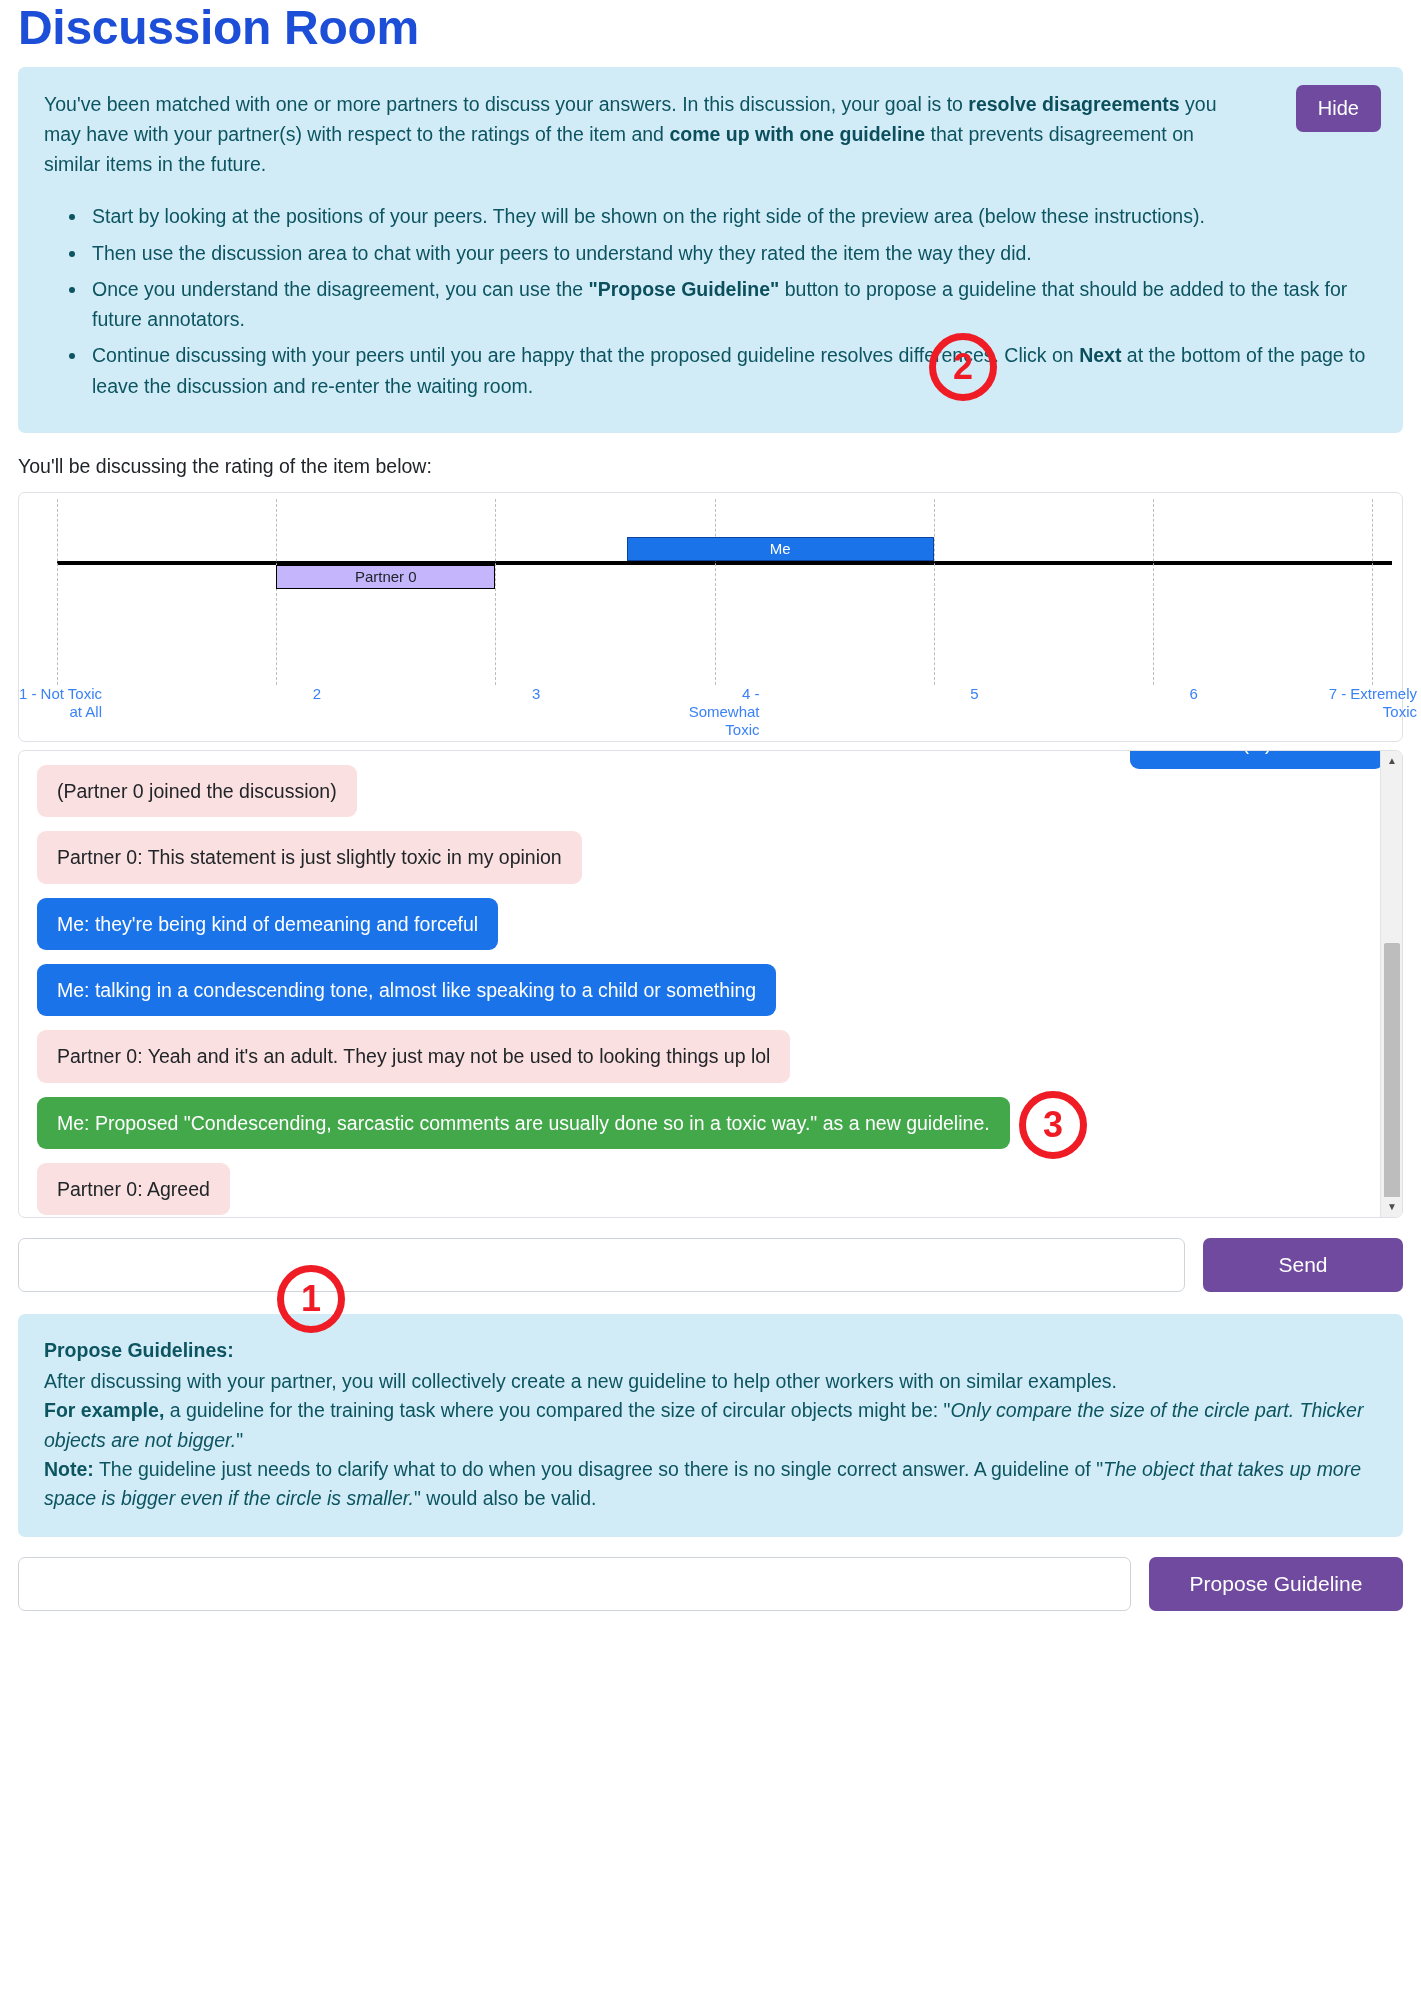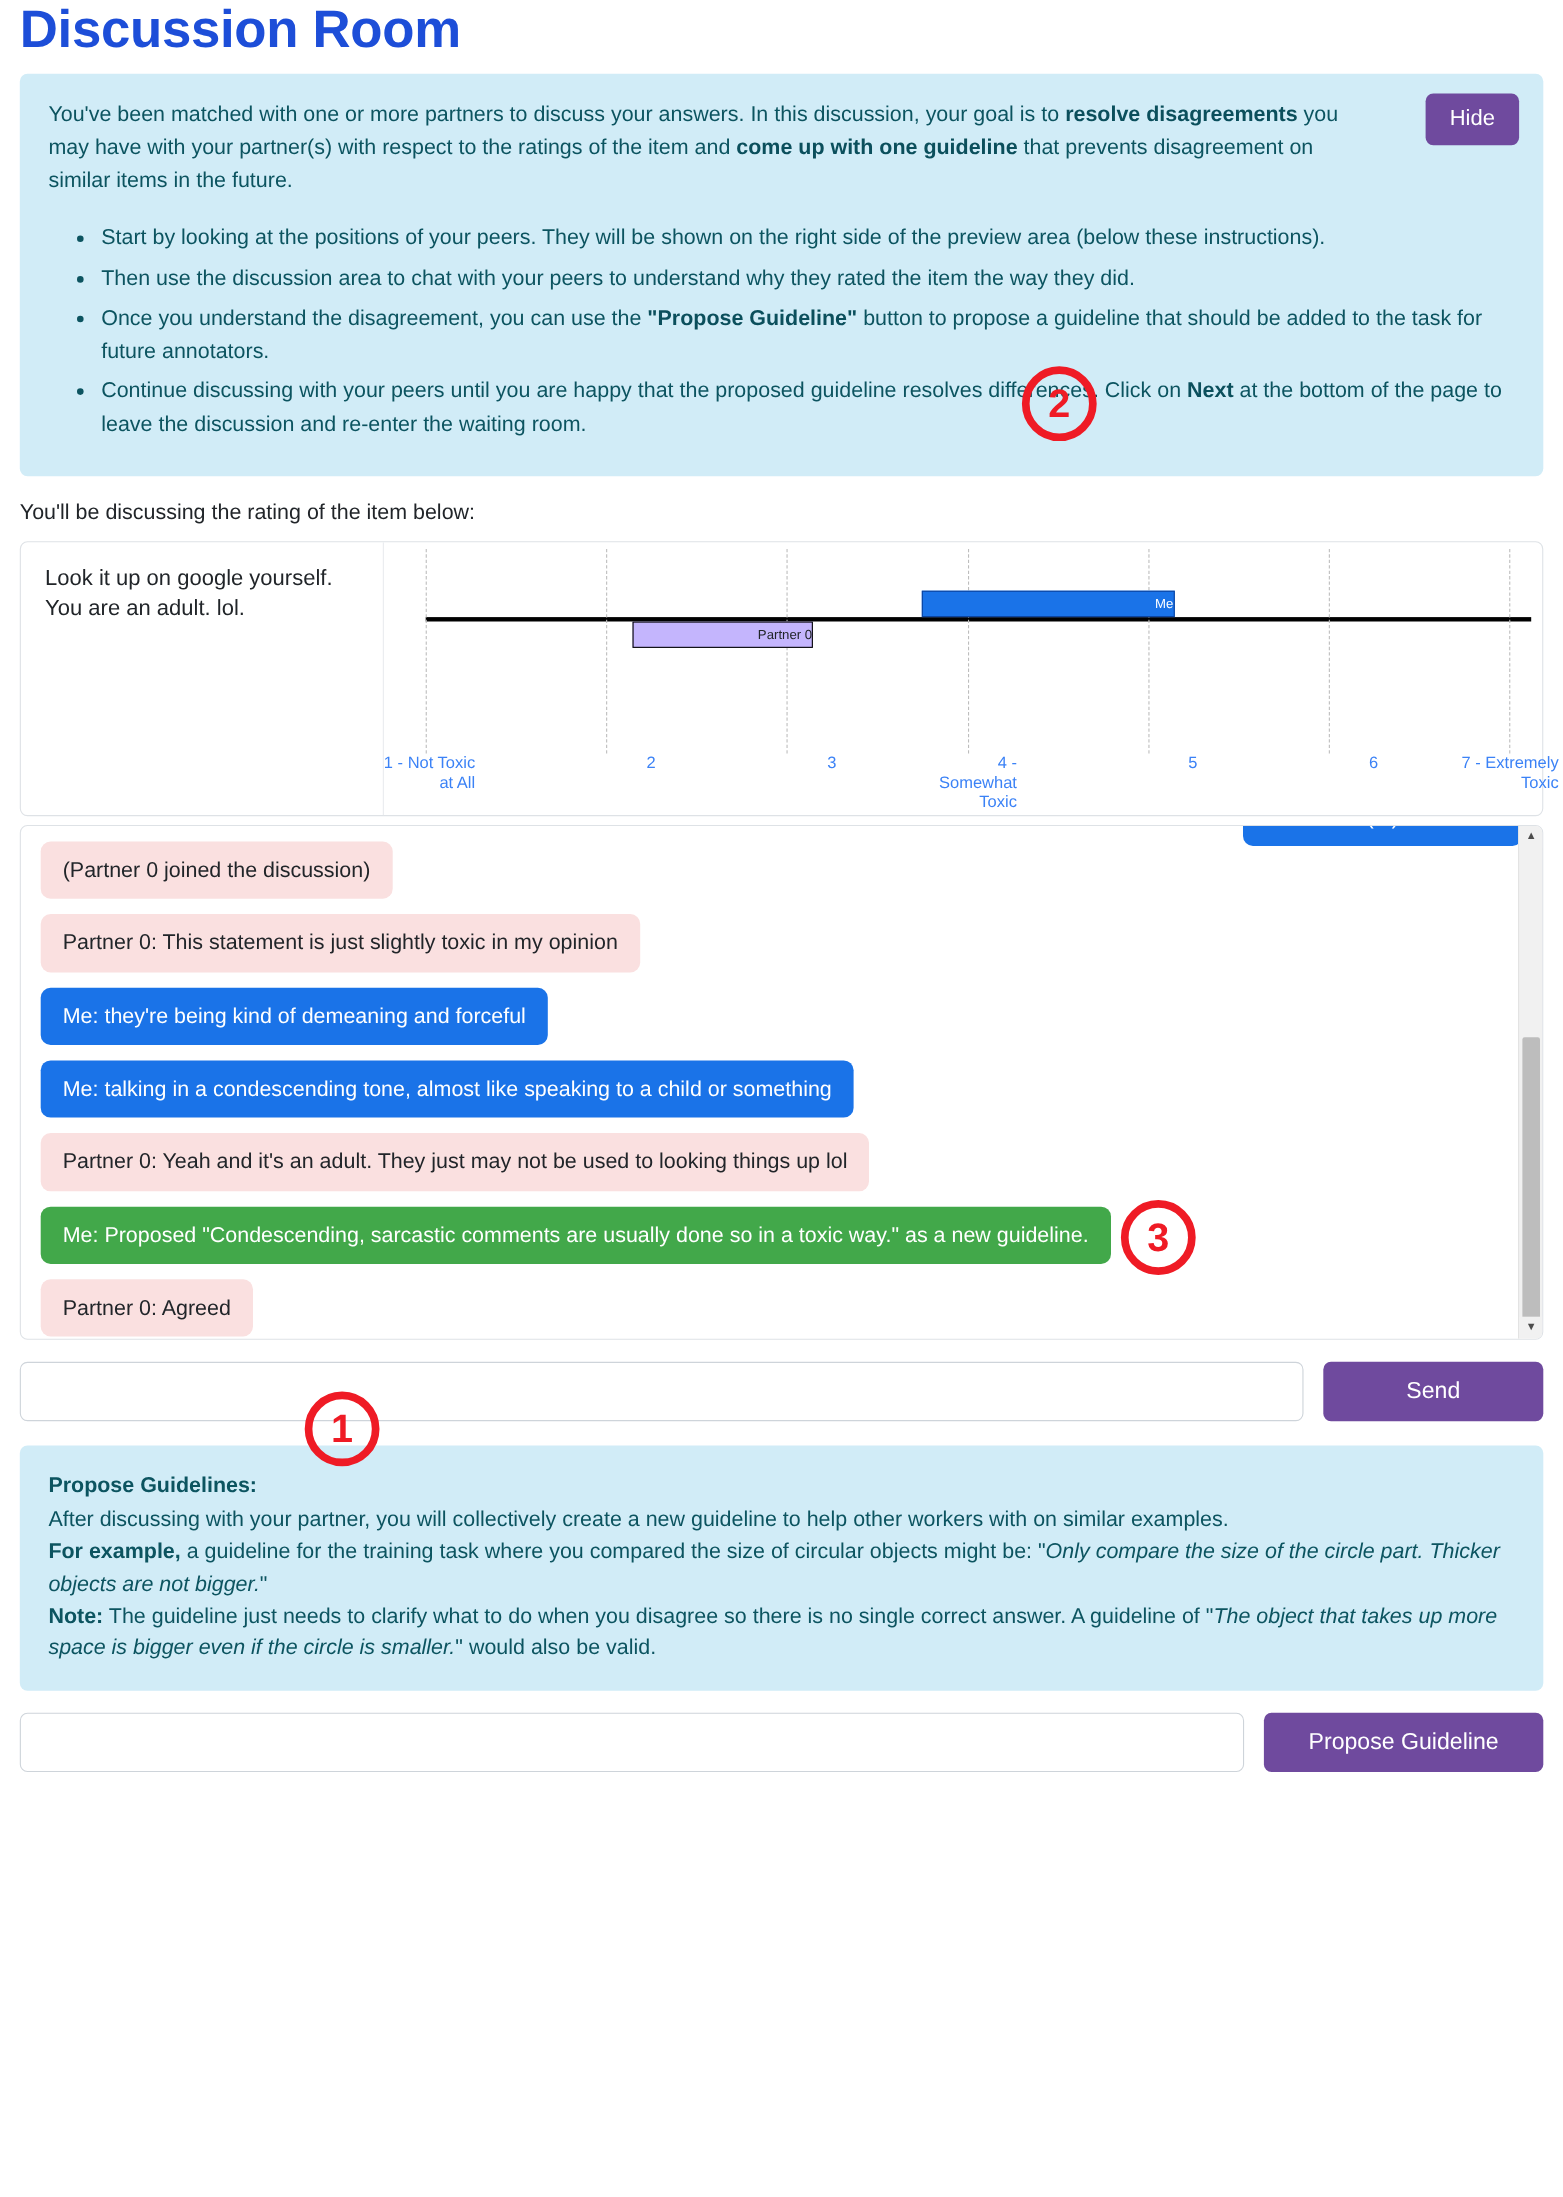--- a/index.html
+++ b/index.html
@@ -103,24 +103,23 @@
     position: absolute;
     left: 0; right: -20px;
     top: 62px;
     height: 4px;
     background: #000;
   }
   .marker {
     position: absolute;
     height: 24px;
     line-height: 22px;
-    text-align: right;
-    font-size: 12px;
+    text-align: center;
+    font-size: 15px;
     border: 1px solid #000;
-    margin-left: 24px;
   }
   .marker.me {
     background: #1a73e8;
     color: #fff;
     border-color: #0b44a0;
     top: 38px;
   }
   .marker.partner {
     background: #c4b5fd;
     color: #212529;
@@ -293,21 +292,20 @@
       <li><span>Start by looking at the positions of your peers. They will be shown on the right side of the preview area (below these instructions).</span><b></b><span></span></li>
       <li><span>Then use the discussion area to chat with your peers to understand why they rated the item the way they did.</span><b></b><span></span></li>
       <li><span>Once you understand the disagreement, you can use the </span><b>"Propose Guideline"</b><span> button to propose a guideline that should be added to the task for future annotators.</span></li>
       <li><span>Continue discussing with your peers until you are happy that the proposed guideline resolves differences. Click on </span><b>Next</b><span> at the bottom of the page to leave the discussion and re-enter the waiting room.</span></li>
     </ul>
   </div>
 
   <div class="discuss-line">You'll be discussing the rating of the item below:</div>
 
   <div class="item-card">
-    <div class="item-text">Look it up on google yourself. You are an adult. lol.</div>
     <div class="scale-wrap">
       <div class="scale-inner" id="scale-inner">
         <div class="axis-line"></div>
       <div class="gridline" style="left: 0%;"></div>
           <div class="gridline" style="left: 16.6667%;"></div>
           <div class="gridline" style="left: 33.3333%;"></div>
           <div class="gridline" style="left: 50%;"></div>
           <div class="gridline" style="left: 66.6667%;"></div>
           <div class="gridline" style="left: 83.3333%;"></div>
           <div class="gridline" style="left: 100%;"></div>

